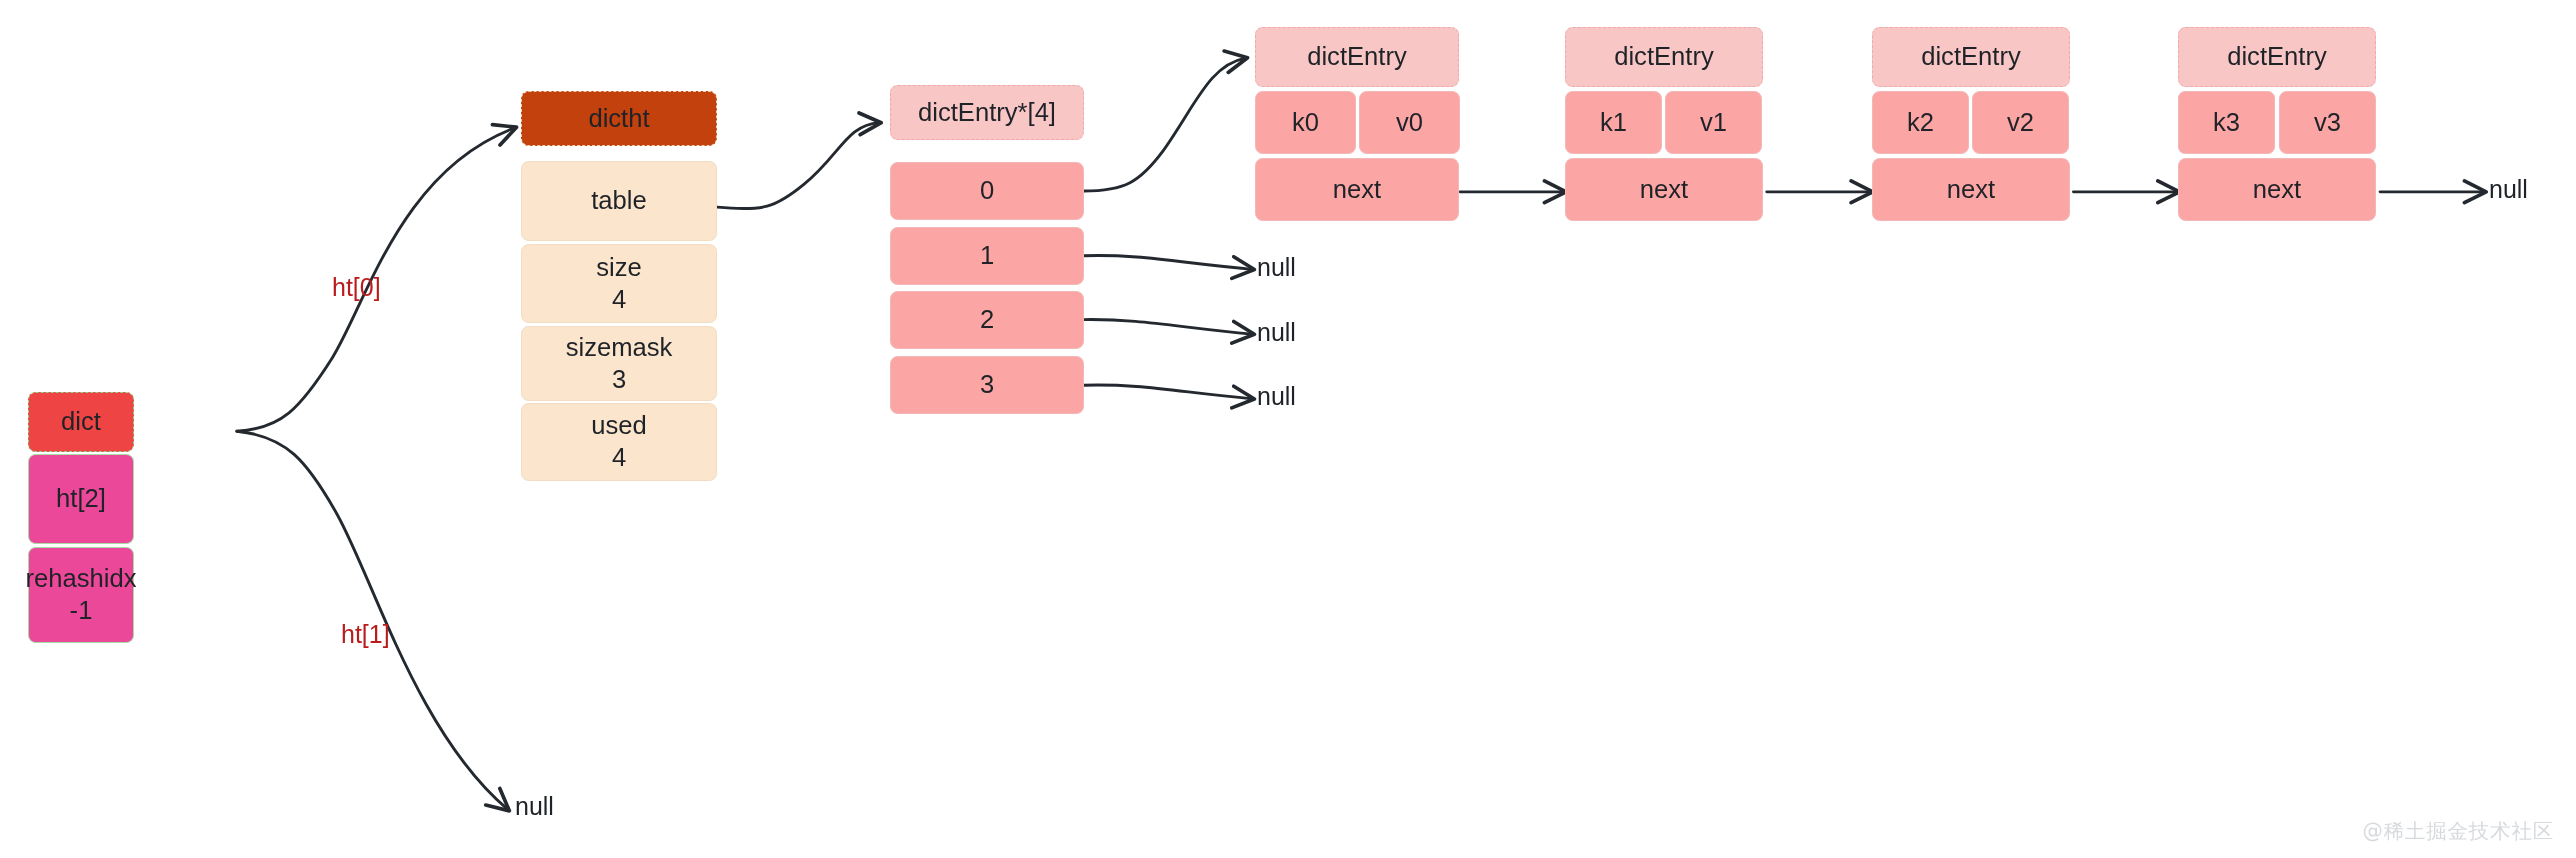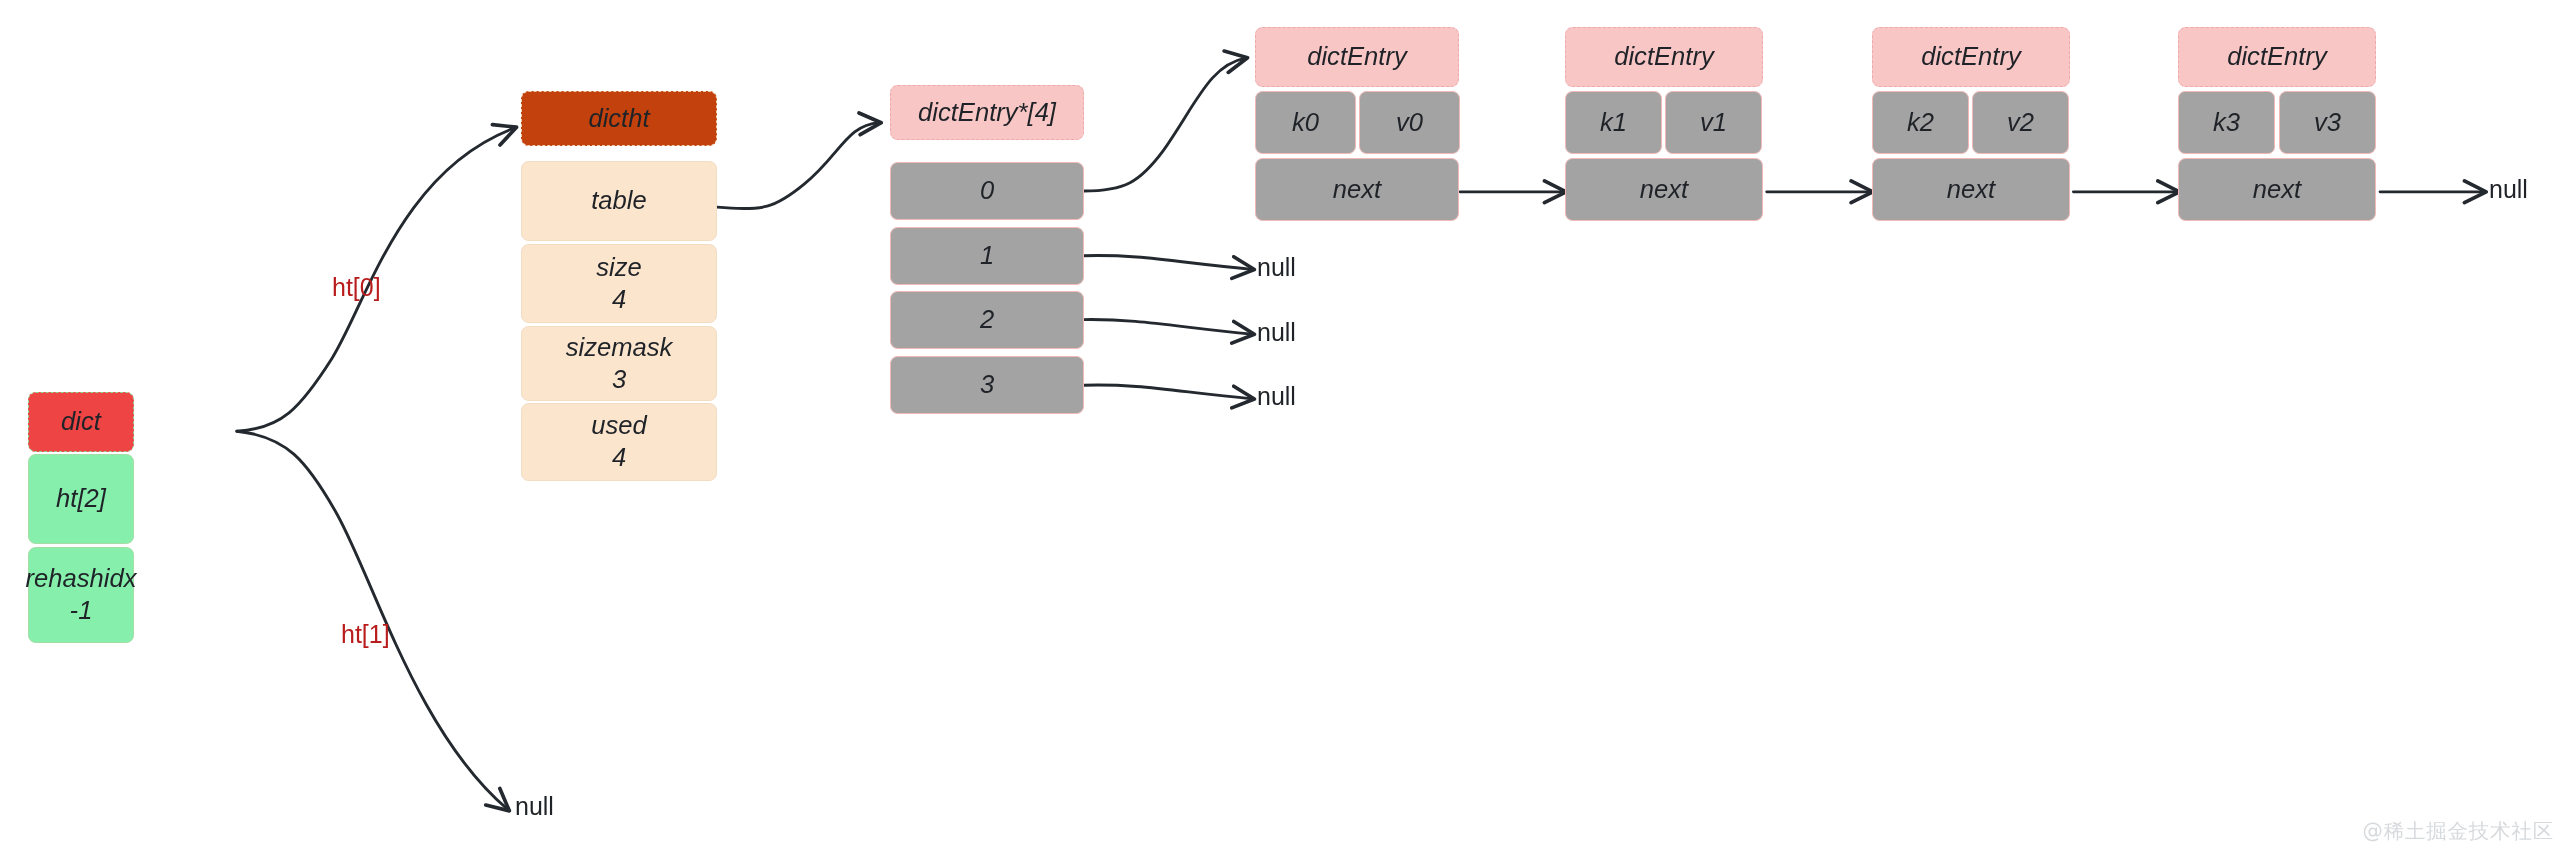--- a/index.html
+++ b/index.html
@@ -35,52 +35,51 @@
     box-sizing: border-box;
     display: flex;
     align-items: center;
     justify-content: center;
     flex-direction: column;
     border-radius: 7.7px;
     font-size: 25.6px;
     line-height: 1.24;
     text-align: center;
     white-space: pre-line;
-    font-style: italic;
   }
   .cell .sub {
     display: block;
   }
 
   
   .green-head {
     background: #ef4444;
     border: 1.7px dashed #93d093;
   }
   .green-cell {
-    background: #86efac;
+    background: #ec4899;
     border: 0.9px solid #a5dda5;
   }
   
   .orange-head {
     background: #c2410c;
     border: 1.7px dashed #eccfae;
   }
   .orange-cell {
     background: #fbe5cd;
     border: 0.9px solid #f2dcc2;
     margin-top: 13px;
   }
   
   .pink-head {
     background: #f9c6c6;
     border: 1.7px dashed #eeaaaa;
   }
   .pink-cell {
-    background: #a3a3a3;
+    background: #fca5a5;
     border: 0.9px solid #f2b8b8;
   }
 
   .edge-label {
     position: absolute;
     font-size: 25px;
     color: #b91c1c;
     white-space: nowrap;
   }
   .null-label {

